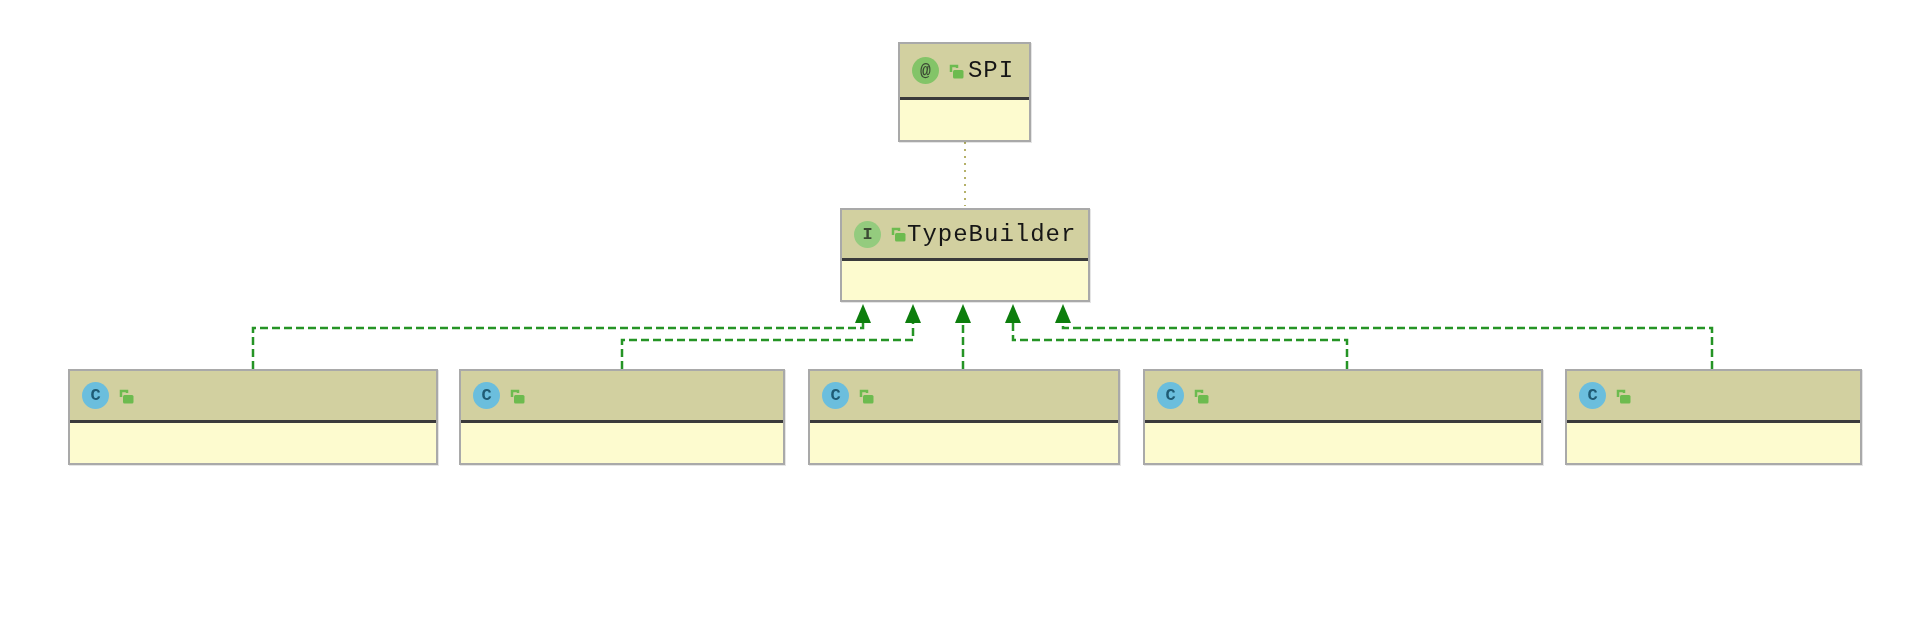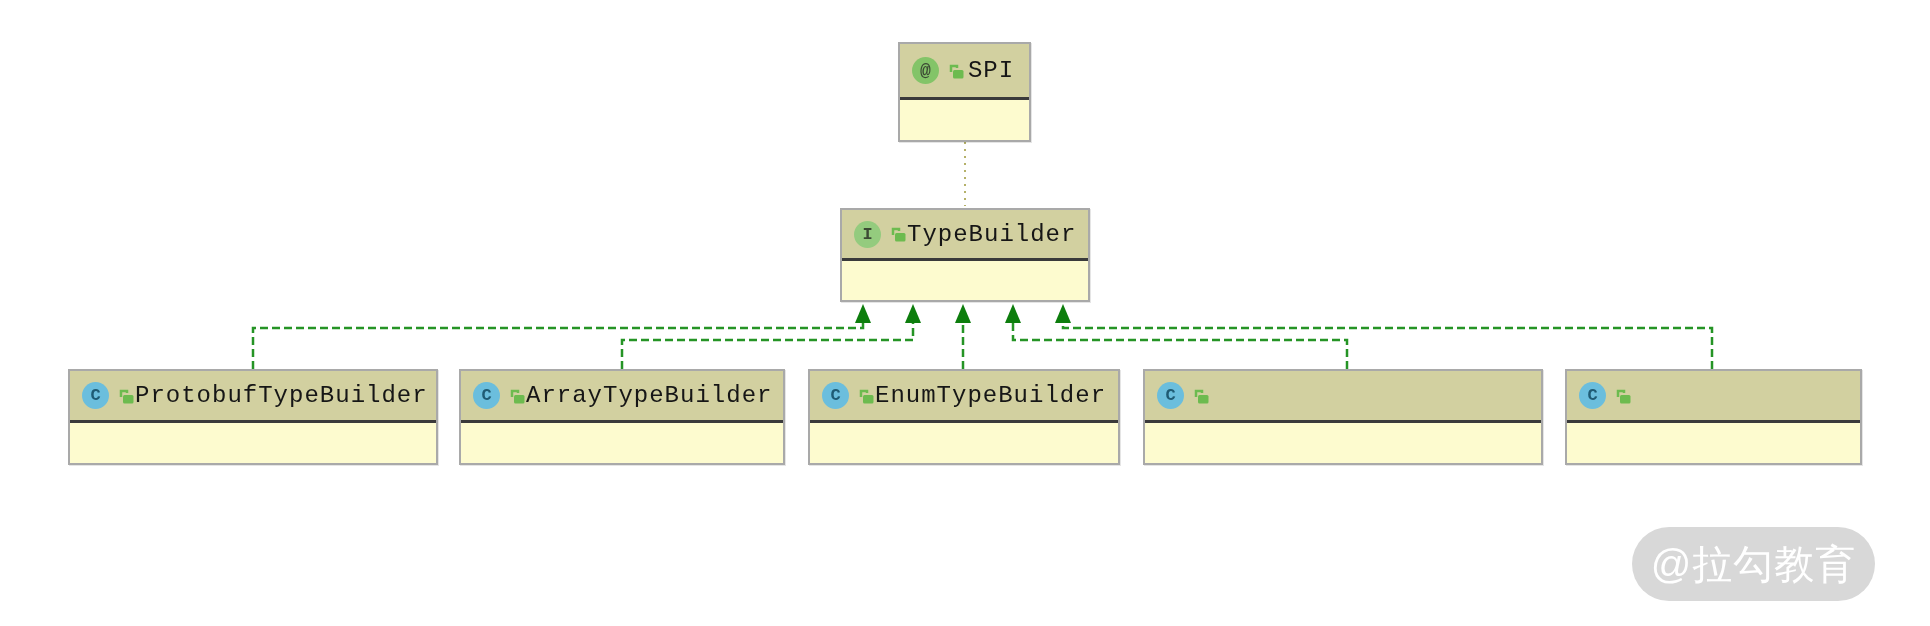--- a/index.html
+++ b/index.html
@@ -151,45 +151,42 @@
     <div class="node-body"></div>
   </div>
 
   <div class="uml-node row-node n-protobuf">
     <div class="node-header">
       <span class="badge badge-class">C</span>
       <svg class="lock-icon" width="18" height="18" viewBox="0 0 18 18">
         <path d="M4 10 L4 4 L10 4 L10 6" fill="none" stroke="#6dbb4f" stroke-width="2.5"></path>
         <rect x="6" y="8" width="10.5" height="8.5" rx="1.5" fill="#6dbb4f"></rect>
       </svg>
-      <span class="node-label">ProtobufTypeBuilder</span>
     </div>
     <div class="node-body"></div>
   </div>
 
   <div class="uml-node row-node n-array">
     <div class="node-header">
       <span class="badge badge-class">C</span>
       <svg class="lock-icon" width="18" height="18" viewBox="0 0 18 18">
         <path d="M4 10 L4 4 L10 4 L10 6" fill="none" stroke="#6dbb4f" stroke-width="2.5"></path>
         <rect x="6" y="8" width="10.5" height="8.5" rx="1.5" fill="#6dbb4f"></rect>
       </svg>
-      <span class="node-label">ArrayTypeBuilder</span>
     </div>
     <div class="node-body"></div>
   </div>
 
   <div class="uml-node row-node n-enum">
     <div class="node-header">
       <span class="badge badge-class">C</span>
       <svg class="lock-icon" width="18" height="18" viewBox="0 0 18 18">
         <path d="M4 10 L4 4 L10 4 L10 6" fill="none" stroke="#6dbb4f" stroke-width="2.5"></path>
         <rect x="6" y="8" width="10.5" height="8.5" rx="1.5" fill="#6dbb4f"></rect>
       </svg>
-      <span class="node-label">EnumTypeBuilder</span>
     </div>
     <div class="node-body"></div>
   </div>
 
   <div class="uml-node row-node n-collection">
     <div class="node-header">
       <span class="badge badge-class">C</span>
       <svg class="lock-icon" width="18" height="18" viewBox="0 0 18 18">
         <path d="M4 10 L4 4 L10 4 L10 6" fill="none" stroke="#6dbb4f" stroke-width="2.5"></path>
         <rect x="6" y="8" width="10.5" height="8.5" rx="1.5" fill="#6dbb4f"></rect>
@@ -202,15 +199,14 @@
     <div class="node-header">
       <span class="badge badge-class">C</span>
       <svg class="lock-icon" width="18" height="18" viewBox="0 0 18 18">
         <path d="M4 10 L4 4 L10 4 L10 6" fill="none" stroke="#6dbb4f" stroke-width="2.5"></path>
         <rect x="6" y="8" width="10.5" height="8.5" rx="1.5" fill="#6dbb4f"></rect>
       </svg>
     </div>
     <div class="node-body"></div>
   </div>
 
-  <div class="watermark">@拉勾教育</div>
 
 </div>
 
 </body></html>

